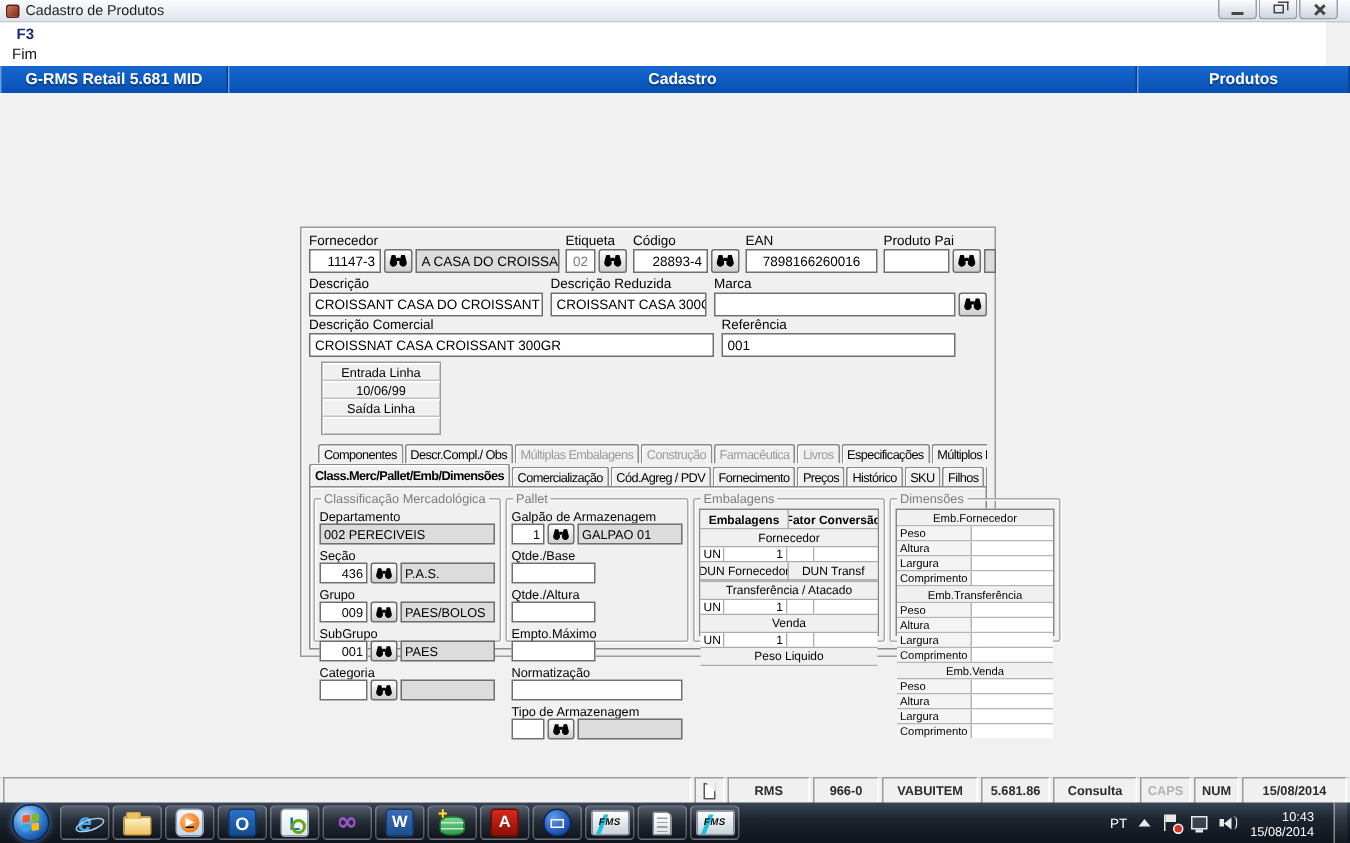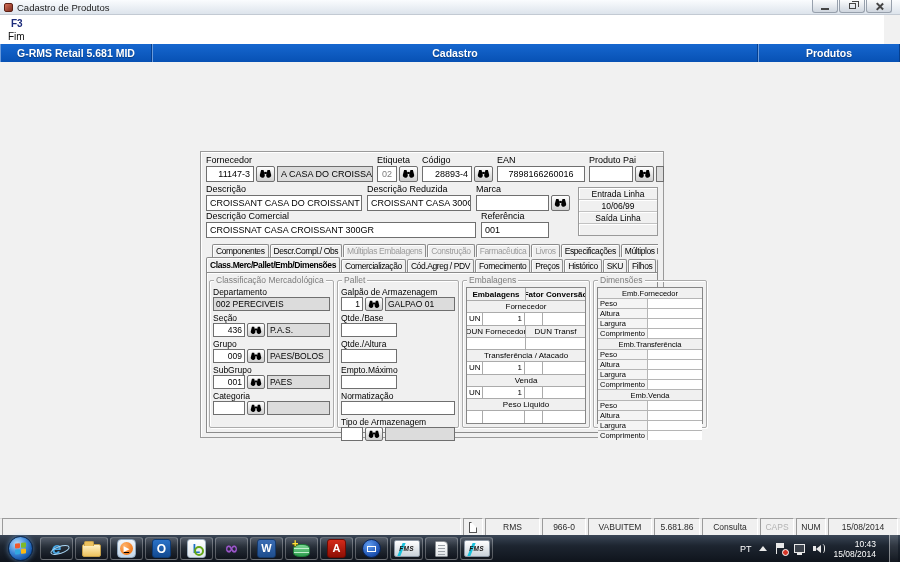--- a/index.html
+++ b/index.html
@@ -52,21 +52,21 @@
   .binoc { height:16px; width:19px; flex:0 0 19px; background:linear-gradient(#ffffff,#cfcfcf);
     border:1px solid #6f6f6f; border-radius:2px; display:flex; align-items:center;
     justify-content:center; padding:0; cursor:pointer; }
 
   
   .form-card { position:absolute; left:200px; top:151px; width:464px; height:287px;
     background:#f0f0f0; border:1px solid #9a9a9a; box-shadow:inset 1px 1px 0 #fff;
     padding:3px 5px 4px; display:flex; flex-direction:column; }
   .frow1 { display:flex; gap:4px; }
   .fld { display:flex; flex-direction:column; }
-  .frow23 { display:flex; margin-top:2px; }
+  .frow23 { display:flex; margin-top:2px;flex-direction:column; }
   .fcol-left { flex:1; display:flex; flex-direction:column; }
   .rowA,.rowB { display:flex; gap:5px; }
   .linha-box { width:80px; margin-left:8px; margin-top:3px; border:1px solid #9a9a9a;
     background:#f0f0f0; display:flex; flex-direction:column; height:49px; }
   .linha-cell { flex:1; display:flex; align-items:center; justify-content:center; font-size:8.5px;
     border-bottom:1px solid #c2c2c2; box-shadow:inset 1px 1px 0 #fff; color:#000; }
   .linha-cell:last-child { border-bottom:none; }
 
   
   .tabstrip { display:flex; align-items:flex-end; overflow:hidden; }
@@ -119,21 +119,21 @@
   .dhead { flex:0 0 11px; }
   .dhead .ecell { background:#f0f0f0; justify-content:center; font-size:7.5px; flex:1; }
   .dlab { width:50px; flex:0 0 50px; font-size:7.5px; background:#f4f4f4;
     border-right:1px solid #b5b5b5; display:flex; align-items:center; padding-left:2px; color:#000; }
   .dval { flex:1; background:#fff; }
 
   
   .statusbar { position:absolute; left:0; right:0; top:518px; height:17px; background:#f0f0f0;
     border-top:1px solid #d6d6d6; display:flex; align-items:center; padding:0 2px; gap:2px; }
   .sb { border:1px solid; border-color:#9b9b9b #ffffff #ffffff #9b9b9b; height:18px; font-size:8.5px;
-    font-weight:normal; color:#2b2b2b; display:flex; align-items:center; justify-content:center;
+    font-weight:bold; color:#2b2b2b; display:flex; align-items:center; justify-content:center;
     background:#f0f0f0; white-space:nowrap; }
   .sb-empty { flex:1; }
   .sb-icon { width:20px; }
   .sb-caps { color:#b2b2b2;text-align:center; }
   .page-ic { width:8px; height:11px; background:#fff; border:1px solid #555; position:relative; }
   .page-ic::after { content:""; position:absolute; right:-1px; top:-1px; border:3px solid;
     border-color:#f0f0f0 #f0f0f0 transparent transparent; }
 
   
   .taskbar { position:absolute; left:0; right:0; top:535px; height:27px;

